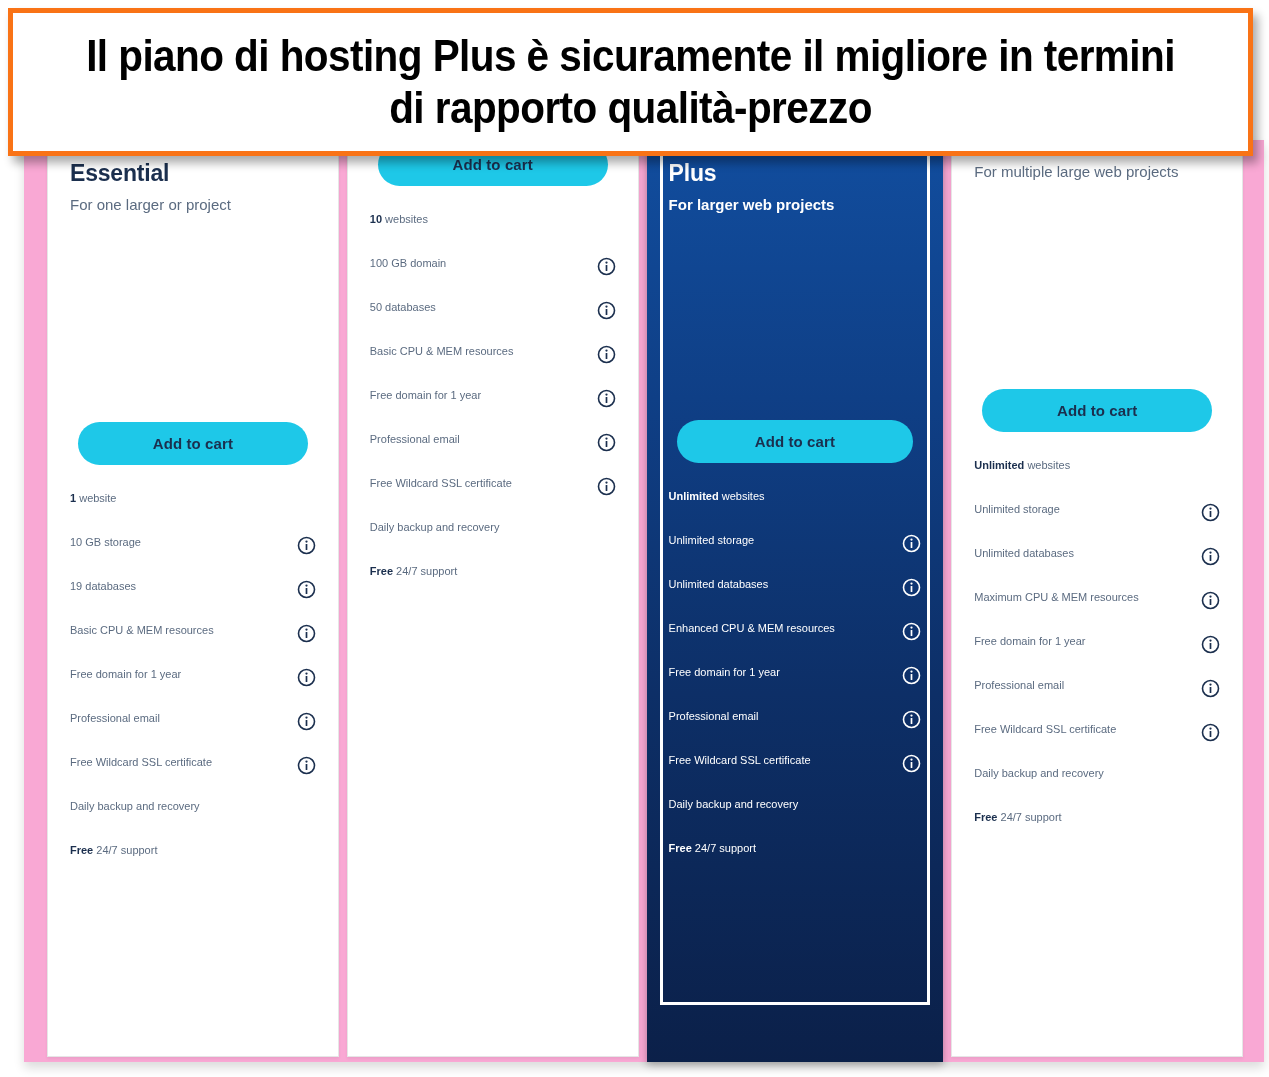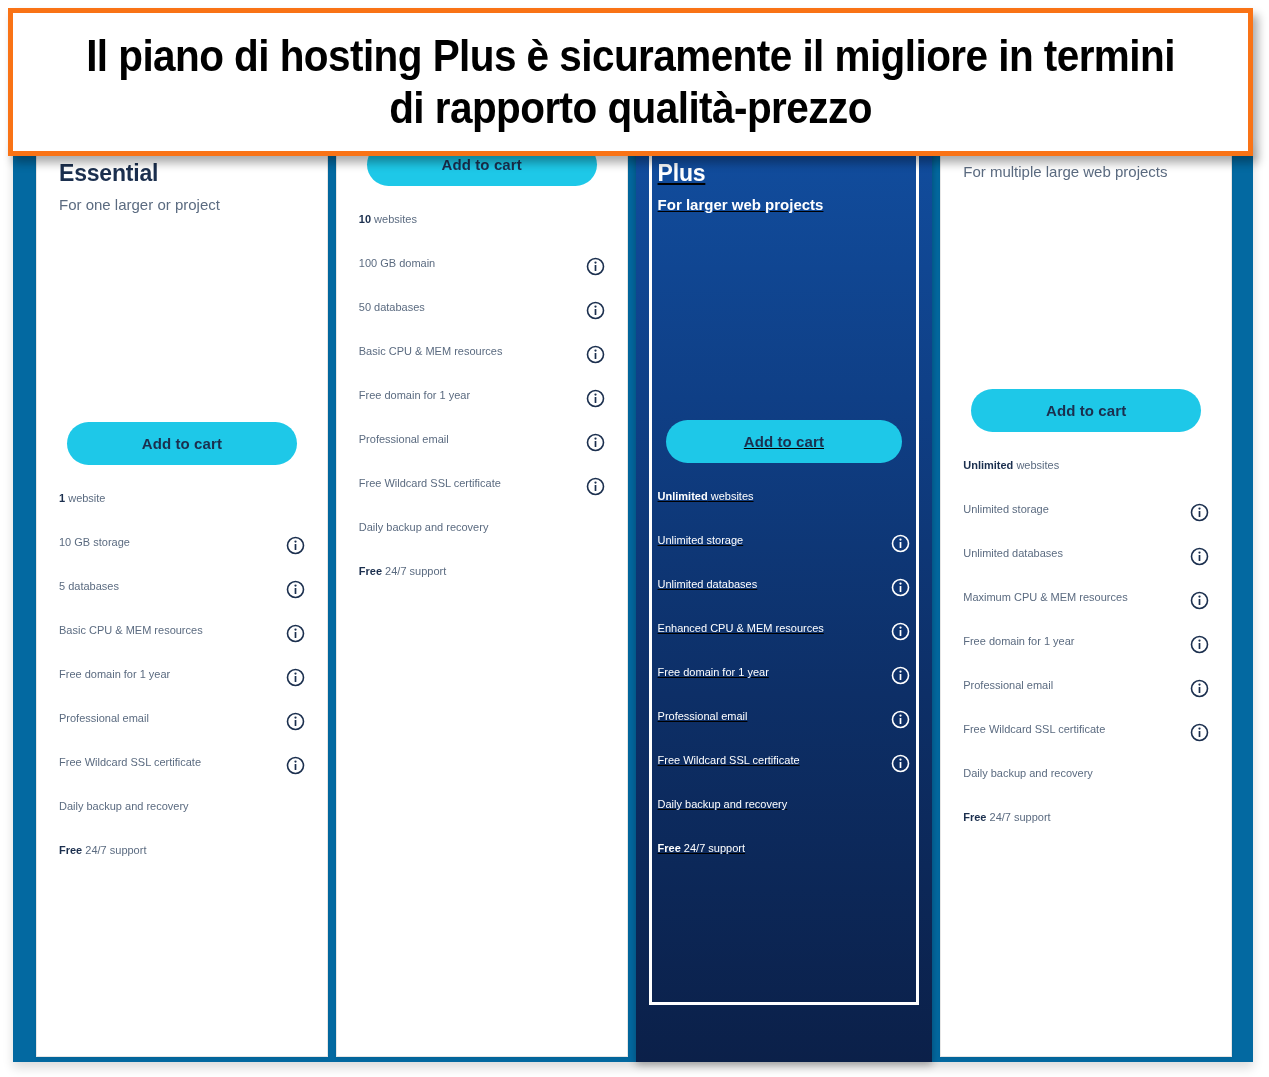--- a/index.html
+++ b/index.html
@@ -17,25 +17,25 @@
 
   
   #page {
     position: absolute;
     left: 0; top: 0;
     width: 1269px; height: 1077px;
     background: #ffffff;
   }
   #cards-surface {
     position: absolute;
-    left: 13px;
+    left: 24px;
     top: 140px;
     width: 1240px;
     height: 922px;
-    background: #0369a1;
+    background: #f9a8d4;
     box-shadow: 0 6px 10px rgba(0,0,0,0.14);
   }
   #cards-row {
     position: absolute;
     left: 23px;
     top: 3px;
     width: 1196px;
     height: 916px;
     display: flex;
     gap: 8px;
@@ -54,21 +54,20 @@
     overflow: hidden;
     box-shadow: 0 2px 3px rgba(0,0,0,0.06);
   }
   .plan-card.featured {
     background: linear-gradient(180deg, #114d9e 0%, #0f3f86 28%, #0d2f67 60%, #0b2049 100%);
     border: none;
     width: 302px;
     height: 922px;
     margin-top: -3px;
     box-shadow: 0 3px 8px rgba(0,0,0,0.3);
-    text-decoration: underline;
   }
   .featured-inner-border {
     position: absolute;
     left: 13px;
     top: -4px;
     right: 13px;
     bottom: 57px;
     border: 3px solid #ffffff;
     pointer-events: none;
   }
@@ -218,21 +217,21 @@
               <span class="feature-text"><span>10 GB storage</span></span>
               <span class="info-icon">
                 <svg width="19" height="19" viewBox="0 0 19 19">
                   <circle class="ic-stroke" cx="9.5" cy="9.5" r="8" fill="none" stroke-width="1.6"></circle>
                   <circle class="ic-fill" cx="9.5" cy="5.6" r="1.15"></circle>
                   <rect class="ic-fill" x="8.65" y="8" width="1.7" height="6.1" rx="0.5"></rect>
                 </svg>
               </span>
             </li>
             <li class="feature-row">
-              <span class="feature-text"><span>5 databases</span></span>
+              <span class="feature-text"><span>19 databases</span></span>
               <span class="info-icon">
                 <svg width="19" height="19" viewBox="0 0 19 19">
                   <circle class="ic-stroke" cx="9.5" cy="9.5" r="8" fill="none" stroke-width="1.6"></circle>
                   <circle class="ic-fill" cx="9.5" cy="5.6" r="1.15"></circle>
                   <rect class="ic-fill" x="8.65" y="8" width="1.7" height="6.1" rx="0.5"></rect>
                 </svg>
               </span>
             </li>
             <li class="feature-row">
               <span class="feature-text"><span>Basic CPU &amp; MEM resources</span></span>

